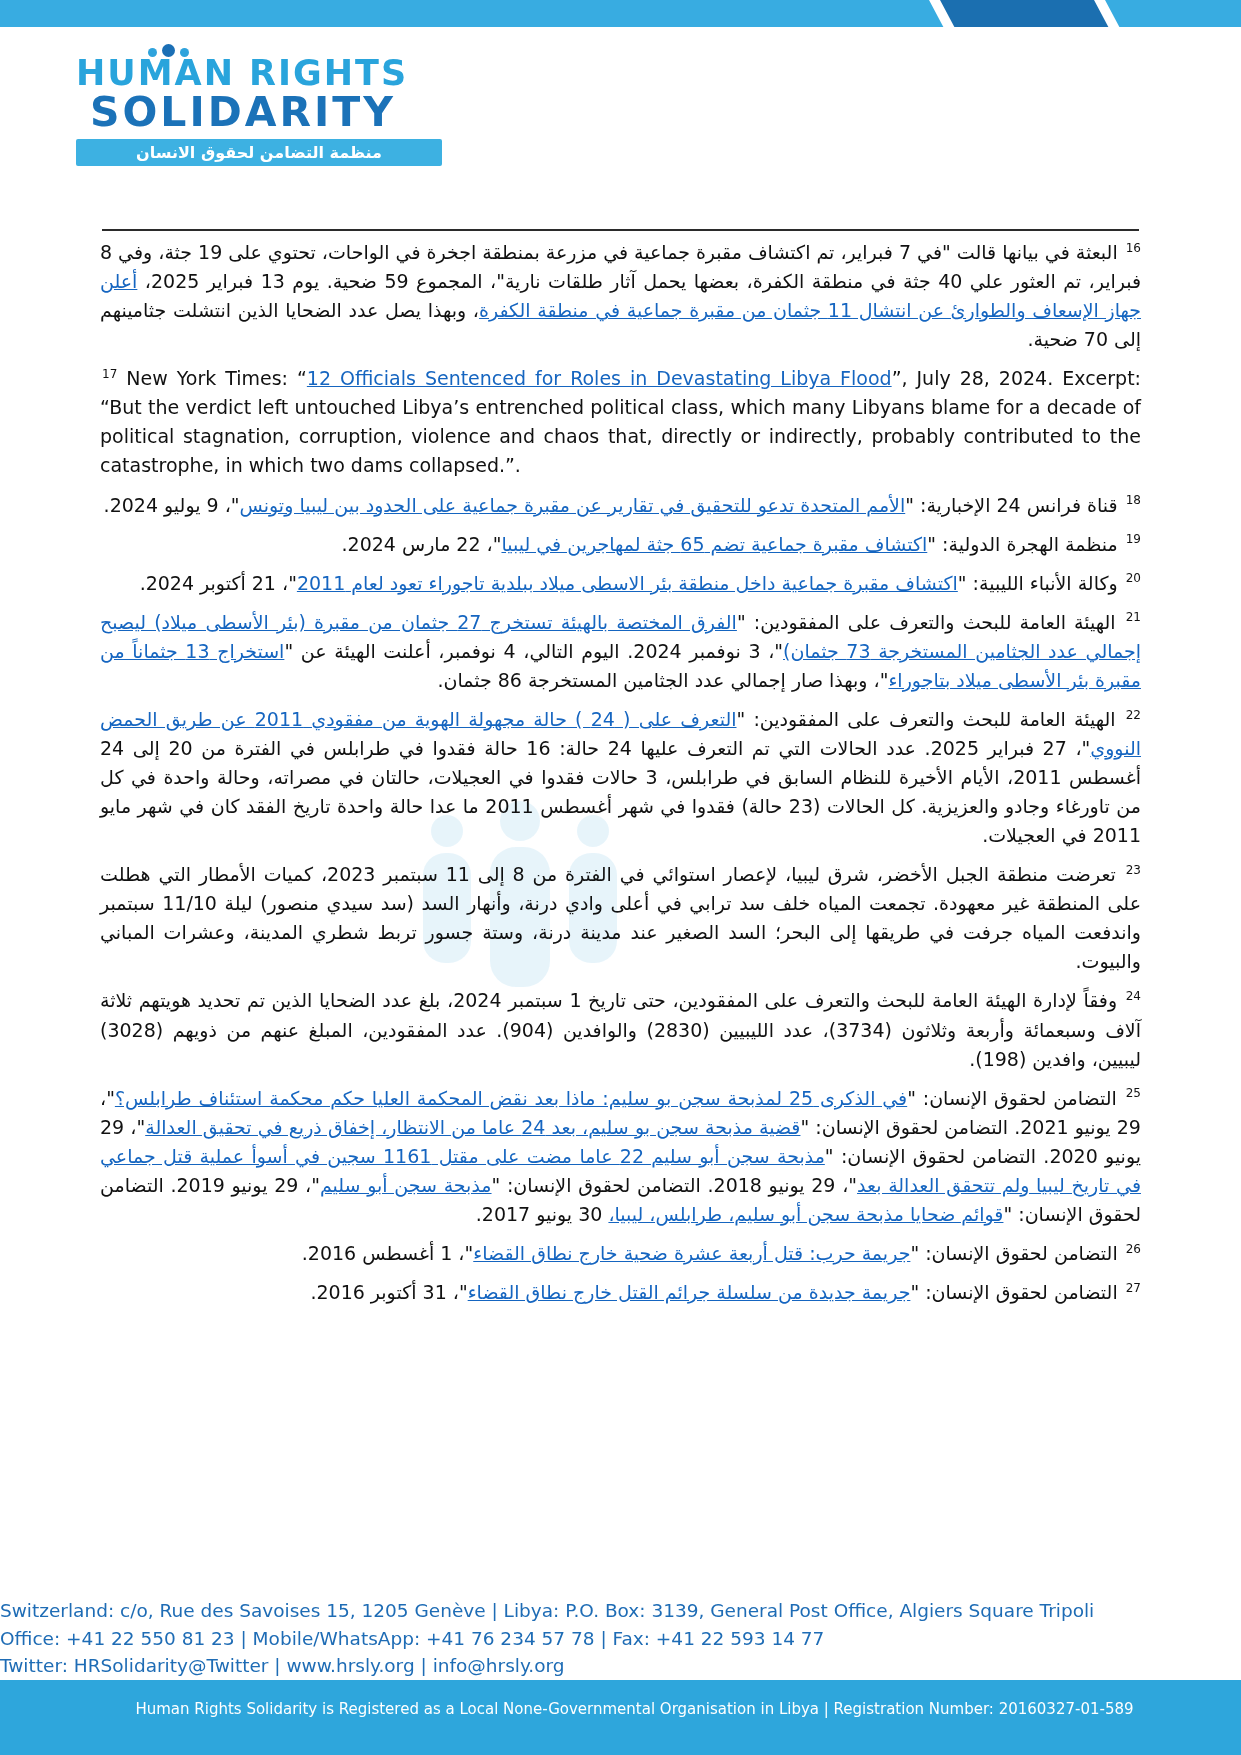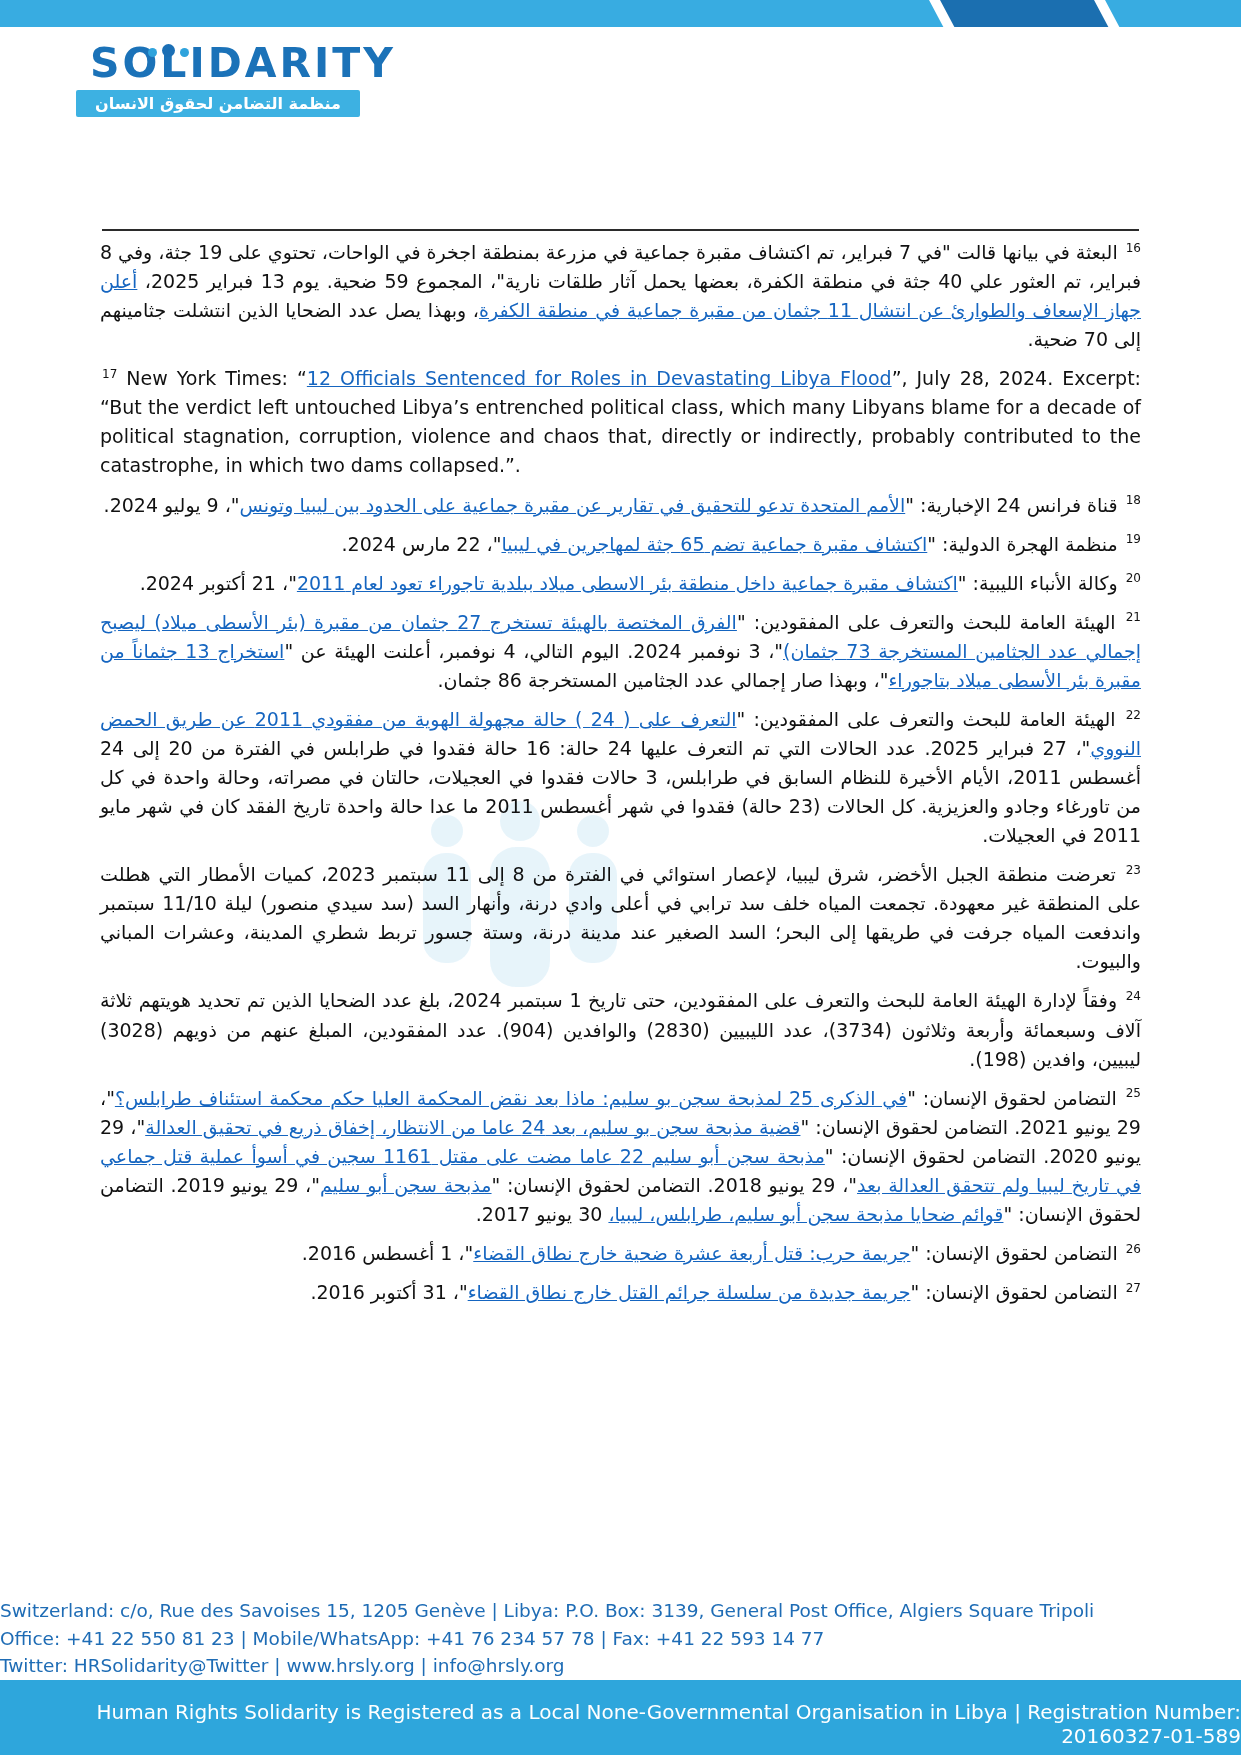--- a/index.html
+++ b/index.html
@@ -20,21 +20,21 @@
   .seg-white.s2{left:1094px;}
   
   .logo{position:absolute;left:76px;top:42px;width:320px;}
   .logo-dots{position:absolute;left:72px;top:2px;display:flex;align-items:flex-end;gap:5px;z-index:2;}
   .logo-dots i{display:block;border-radius:50%;}
   .logo-dots i:nth-child(1){width:9px;height:9px;background:#2FA3DC;}
   .logo-dots i:nth-child(2){width:13px;height:13px;background:#1B6FB5;}
   .logo-dots i:nth-child(3){width:9px;height:9px;background:#2FA3DC;}
   .logo-l1{font-size:35px;font-weight:bold;color:#29A4DC;letter-spacing:2px;line-height:1.0;margin-top:14px;white-space:nowrap;}
   .logo-l2{font-size:41px;font-weight:bold;color:#1B72B8;letter-spacing:3px;line-height:1.0;margin-top:1px;white-space:nowrap;text-align:right;}
-  .logo-ar{margin-top:6px;width:284px;height:27px;background:#3DB1E2;color:#ffffff;
+  .logo-ar{margin-top:6px;width:366px;height:27px;background:#3DB1E2;color:#ffffff;
     font-size:16px;font-weight:bold;text-align:center;line-height:27px;border-radius:2px;direction:rtl;}
   
   .separator{position:absolute;left:102px;top:229px;width:1037px;height:2px;background:#2b2b2b;}
   
   .watermark{position:absolute;left:385px;top:795px;width:270px;height:195px;opacity:0.18;z-index:0;pointer-events:none;}
   
   .footnotes{
     position:absolute;left:100px;top:238px;width:1041px;z-index:1;
     font-size:19px;color:#111111;
   }
@@ -45,40 +45,41 @@
   .lnk{color:#1565C0;text-decoration:underline;cursor:pointer;}
   
   .footer-contact{
     position:absolute;left:0;top:1597px;width:1241px;text-align:left;
     color:#1E6CB5;font-size:18.5px;line-height:27.5px;z-index:1;
   }
   .regbar{
     position:absolute;left:0;top:1680px;width:1241px;height:75px;background:#2EA6DC;z-index:1;
   }
   .regbar span{
-    display:block;margin-top:20px;text-align:right;color:#ffffff;font-size:20px;padding-left:28px;
+    display:block;margin-top:20px;text-align:center;color:#ffffff;font-size:15px;padding-left:28px;
   }
 </style>
 </head>
 <body>
 
 <div class="page">
 
   <div class="topbar">
     <div class="seg seg-dark"></div>
     <div class="seg seg-white s1"></div>
     <div class="seg seg-white s2"></div>
   </div>
 
   <div class="logo">
     <div class="logo-dots">
         <i></i>
         <i></i>
         <i></i>
       </div>
+    <div class="logo-l1">HUMAN RIGHTS</div>
     <div class="logo-l2">SOLIDARITY</div>
     <div class="logo-ar">منظمة التضامن لحقوق الانسان</div>
   </div>
 
   <div class="separator"></div>
 
   <div class="watermark">
     <svg width="270" height="195" viewBox="0 0 270 195" xmlns="http://www.w3.org/2000/svg">
       <circle cx="62" cy="36" r="16" fill="#7EC5E8"></circle>
       <rect x="38" y="58" width="48" height="110" rx="22" fill="#7EC5E8"></rect>

